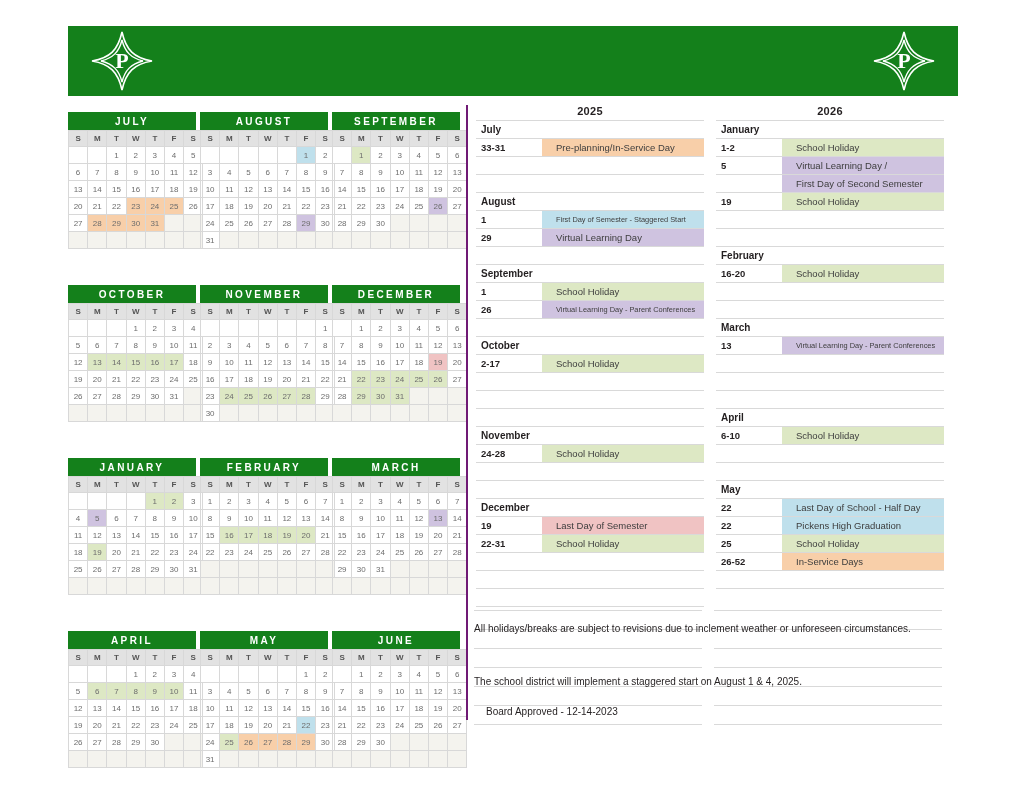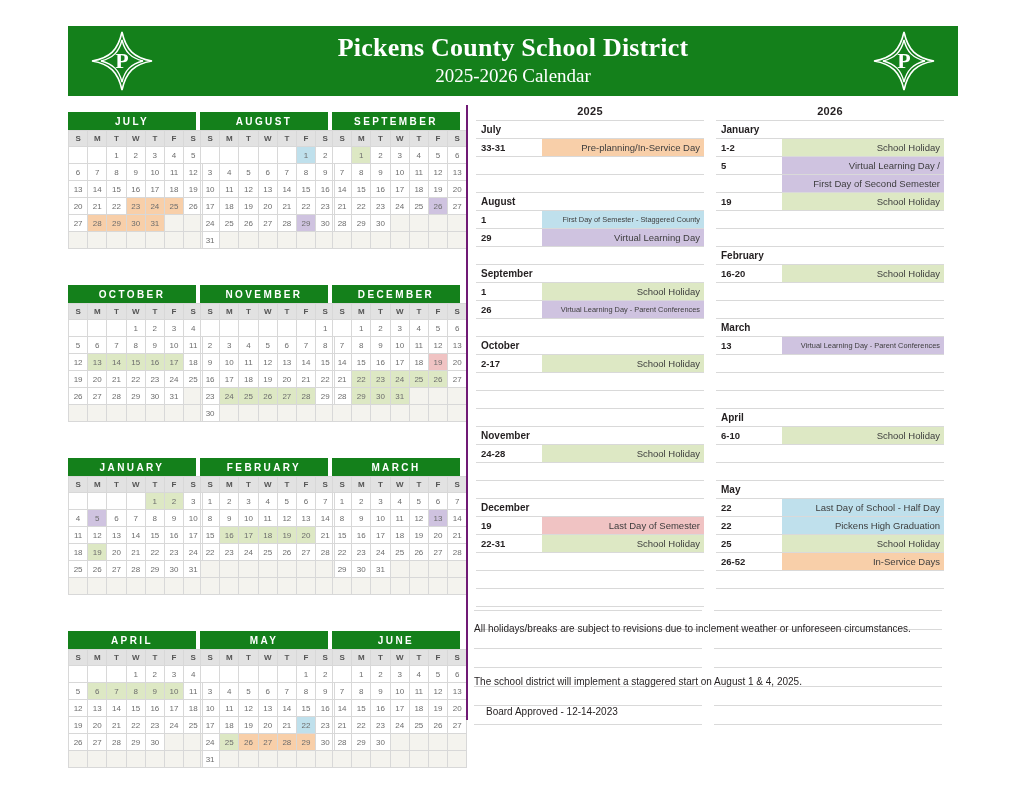--- a/index.html
+++ b/index.html
@@ -102,21 +102,21 @@
     width:66px;flex:0 0 66px;
     font-size:9.5px;font-weight:700;color:#231f20;
     padding:2px 0 2px 5px;box-sizing:border-box;
     line-height:13px;
   }
   .ev-label{
     flex:1;
     font-size:9.5px;color:#3d3d3d;
     padding:2px 4px 2px 14px;box-sizing:border-box;
     line-height:13px;
-    white-space:nowrap;overflow:hidden;text-align:right;
+    white-space:nowrap;overflow:hidden;
   }
   .ev-label.small{font-size:7.4px;}
   .ev-month{
     font-size:10px;font-weight:700;color:#231f20;
   }
   .ev-row.monthrow .ev-date{width:auto;flex:0 0 66px;}
   .ev-row.blank{min-height:17px;}
   
   .bg-green{background:#dde8c4;}
   .bg-peach{background:#f8cfa9;}
@@ -151,24 +151,20 @@
 
   <div class="banner">
     <div class="logo">
       <svg viewBox="0 0 64 62">
         <path d="M32 2 C36 20 44 28 62 31 C44 34 36 42 32 60 C28 42 20 34 2 31 C20 28 28 20 32 2 Z" fill="none" stroke="#ffffff" stroke-width="1.6"></path>
         <path d="M32 10 C35 22 41 28 53 31 C41 34 35 40 32 52 C29 40 23 34 11 31 C23 28 29 22 32 10 Z" fill="none" stroke="#ffffff" stroke-width="1.4"></path>
       </svg>
       <div class="pletter">P</div>
     </div>
 
-    <div class="banner-titles">
-      <div class="banner-title">Pickens County School District</div>
-      <div class="banner-sub">2025-2026 Calendar</div>
-    </div>
 
     <div class="logo">
       <svg viewBox="0 0 64 62">
         <path d="M32 2 C36 20 44 28 62 31 C44 34 36 42 32 60 C28 42 20 34 2 31 C20 28 28 20 32 2 Z" fill="none" stroke="#ffffff" stroke-width="1.6"></path>
         <path d="M32 10 C35 22 41 28 53 31 C41 34 35 40 32 52 C29 40 23 34 11 31 C23 28 29 22 32 10 Z" fill="none" stroke="#ffffff" stroke-width="1.4"></path>
       </svg>
       <div class="pletter">P</div>
     </div>
   </div>
 
@@ -1059,21 +1055,21 @@
             <div class="ev-row blank">
               <div class="ev-date">&nbsp;</div>
               <div class="ev-label">&nbsp;</div>
             </div>
             <div class="ev-row monthrow">
               <div class="ev-date ev-month">August</div>
               <div class="ev-label">&nbsp;</div>
             </div>
             <div class="ev-row">
               <div class="ev-date">1</div>
-              <div class="ev-label bg-blue small">First Day of Semester - Staggered County</div>
+              <div class="ev-label bg-blue small">First Day of Semester - Staggered Start</div>
             </div>
             <div class="ev-row">
               <div class="ev-date">29</div>
               <div class="ev-label bg-purple">Virtual Learning Day</div>
             </div>
             <div class="ev-row blank">
               <div class="ev-date">&nbsp;</div>
               <div class="ev-label">&nbsp;</div>
             </div>
             <div class="ev-row monthrow">

